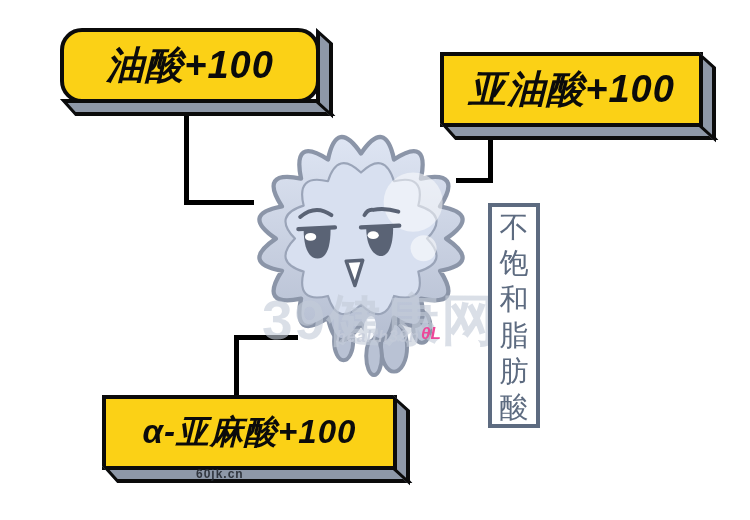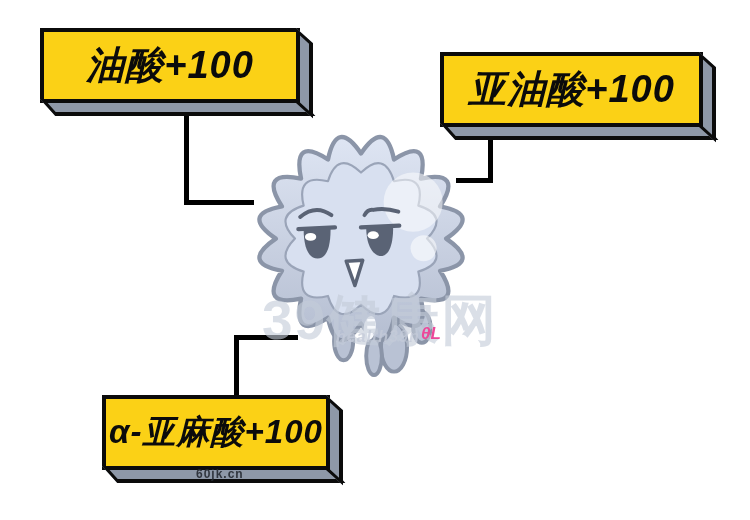--- a/index.html
+++ b/index.html
@@ -14,25 +14,25 @@
   .box3d{position:absolute;box-sizing:border-box;background:#FBD116;
          border:4px solid #0B0B0B;display:flex;align-items:center;justify-content:center;
          z-index:5;}
   .box3d .bevel{position:absolute;background:#8E98A8;border:4px solid #0B0B0B;box-sizing:content-box;}
   .box3d .bevel-b{left:-4px;top:100%;width:calc(100% + 0px);height:9px;
                   transform-origin:top left;transform:skewX(42deg);}
   .box3d .bevel-r{left:100%;top:-4px;width:9px;height:calc(100% + 0px);
                   transform-origin:top left;transform:skewY(42deg);}
   .box3d .lbl{position:relative;font-weight:800;font-style:italic;color:#0B0B0B;
               letter-spacing:1px;white-space:nowrap;}
-  #box-oleic{left:40px;top:28px;width:260px;height:75px;}
+  #box-oleic{left:60px;top:28px;width:260px;height:75px;border-radius:22px;}
   #box-oleic .lbl{font-size:38px;}
   #box-linoleic{left:440px;top:52px;width:263px;height:75px;}
   #box-linoleic .lbl{font-size:38px;}
-  #box-alpha{left:102px;top:395px;width:228px;height:75px;justify-content:center;}
+  #box-alpha{left:102px;top:395px;width:295px;height:75px;justify-content:center;}
   #box-alpha .lbl{font-size:33px;}
 
   
   #c1v{left:184px;top:114px;width:5px;height:90px;}
   #c1h{left:184px;top:200px;width:70px;height:5px;}
   #c2v{left:488px;top:137px;width:5px;height:46px;}
   #c2h{left:456px;top:178px;width:37px;height:5px;}
   #c3v{left:234px;top:339px;width:5px;height:58px;}
   #c3h{left:234px;top:335px;width:64px;height:5px;}
 
@@ -127,16 +127,19 @@
     <div class="bevel bevel-r"></div>
     <span class="lbl">亚油酸+100</span>
   </div>
 
   <div class="box3d" id="box-alpha">
     <div class="bevel bevel-b"></div>
     <div class="bevel bevel-r"></div>
     <span class="lbl">α-亚麻酸+100</span>
   </div>
 
+  <div class="side-box">
+    <div class="vtext">不饱和脂肪酸</div>
+  </div>
 
   <div class="wm" id="wm-site">60jk.cn</div>
 
 </div>
 
 </body></html>

